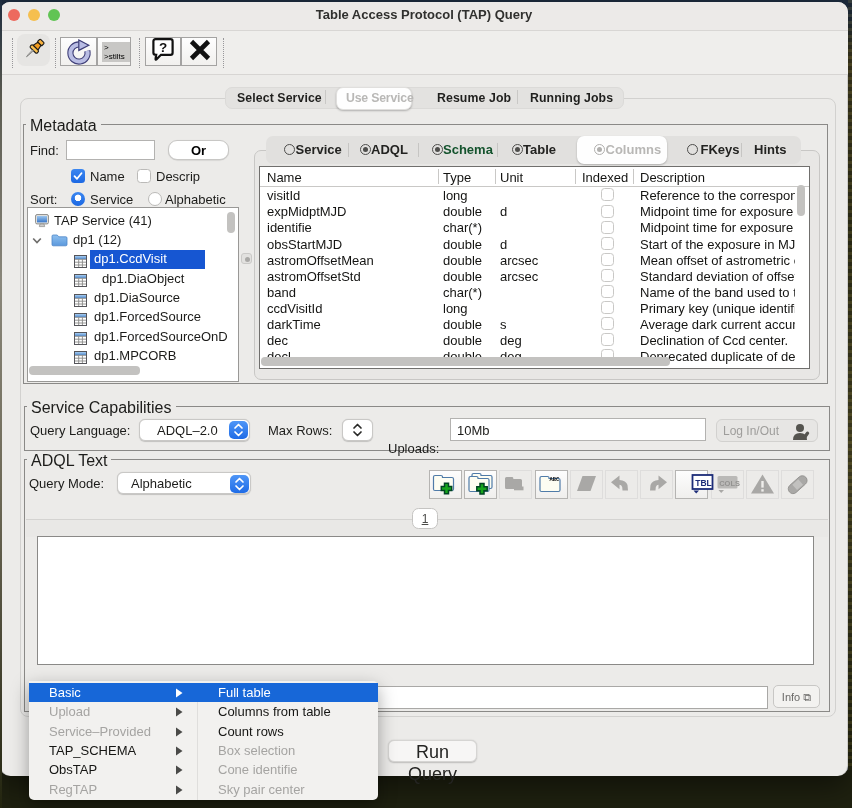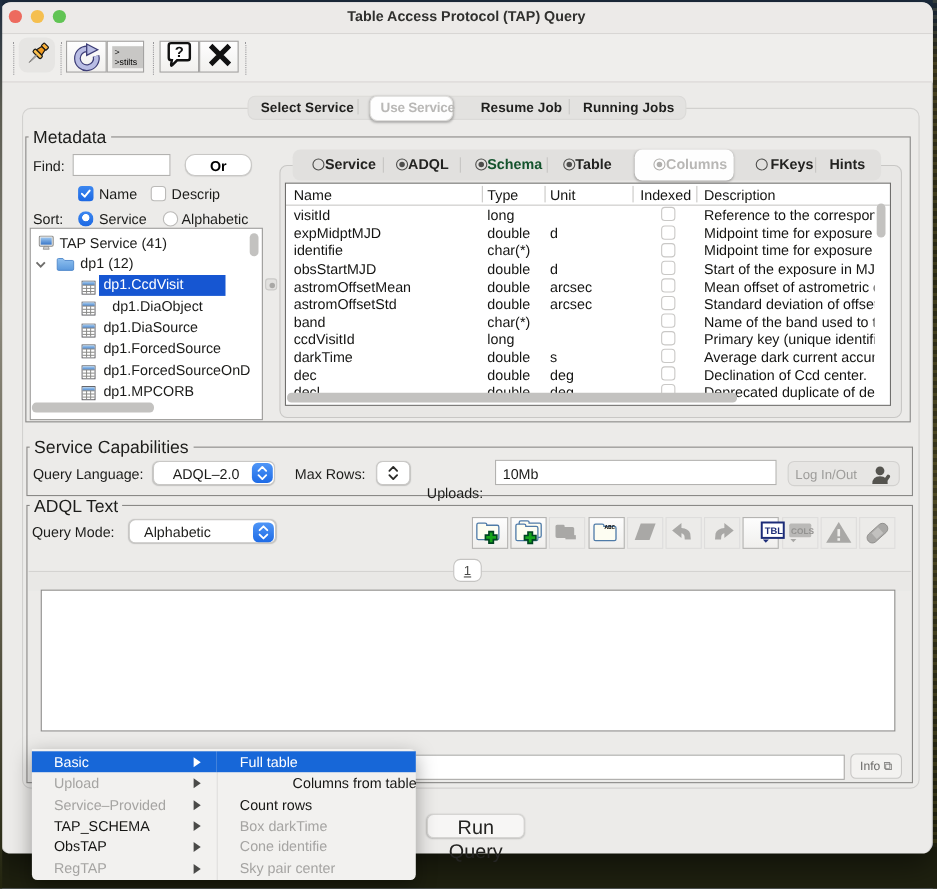--- a/index.html
+++ b/index.html
@@ -473,19 +473,19 @@
 <div class="abs mrow men" style="left:0;top:57.9px;width:168px;"><span style="margin-left:20px;">TAP_SCHEMA</span><svg class="abs" style="left:146px;top:5px;" width="8" height="10" viewBox="0 0 8 10">
           <path d="M1 0.5 L7.5 5 L1 9.5 Z" fill="#4a4a48"></path>
         </svg></div>
 <div class="abs mrow men" style="left:0;top:77.2px;width:168px;"><span style="margin-left:20px;">ObsTAP</span><svg class="abs" style="left:146px;top:5px;" width="8" height="10" viewBox="0 0 8 10">
           <path d="M1 0.5 L7.5 5 L1 9.5 Z" fill="#4a4a48"></path>
         </svg></div>
 <div class="abs mrow mdis" style="left:0;top:96.5px;width:168px;"><span style="margin-left:20px;">RegTAP</span><svg class="abs" style="left:146px;top:5px;" width="8" height="10" viewBox="0 0 8 10">
           <path d="M1 0.5 L7.5 5 L1 9.5 Z" fill="#4a4a48"></path>
         </svg></div>
 <div class="abs mrow mhl" style="left:168px;top:0.0px;width:181px;background:#1767d8;"><span style="margin-left:21px;">Full table</span></div>
-<div class="abs mrow men" style="left:168px;top:19.3px;width:204px;margin-left:48px;"><span style="margin-left:21px;">Columns from table</span></div>
+<div class="abs mrow men" style="left:168px;top:19.3px;width:204px;"><span style="margin-left:21px;">Columns from table</span></div>
 <div class="abs mrow men" style="left:168px;top:38.6px;width:181px;"><span style="margin-left:21px;">Count rows</span></div>
-<div class="abs mrow mdis" style="left:168px;top:57.9px;width:181px;"><span style="margin-left:21px;">Box darkTime</span></div>
+<div class="abs mrow mdis" style="left:168px;top:57.9px;width:181px;"><span style="margin-left:21px;">Box selection</span></div>
 <div class="abs mrow mdis" style="left:168px;top:77.2px;width:181px;"><span style="margin-left:21px;">Cone identifie</span></div>
 <div class="abs mrow mdis" style="left:168px;top:96.5px;width:181px;"><span style="margin-left:21px;">Sky pair center</span></div>
     </div>
 </div>
 
 </body></html>

